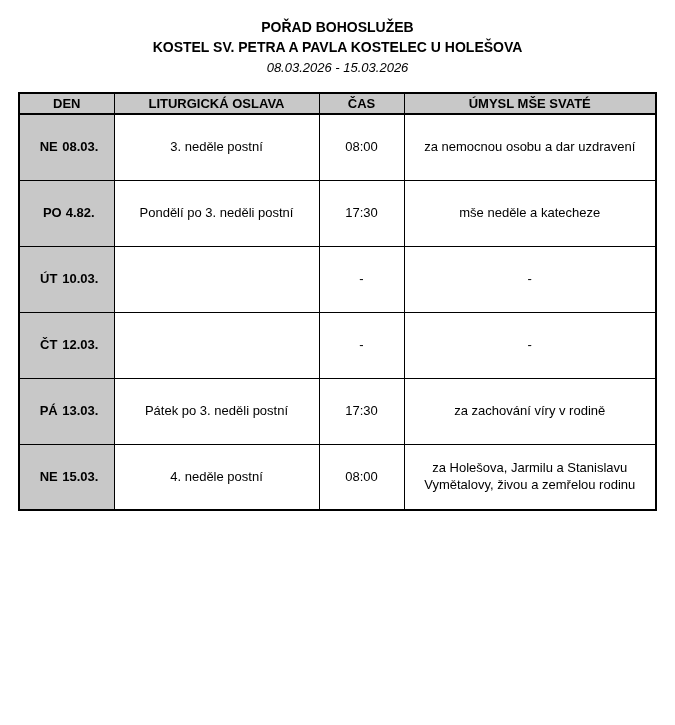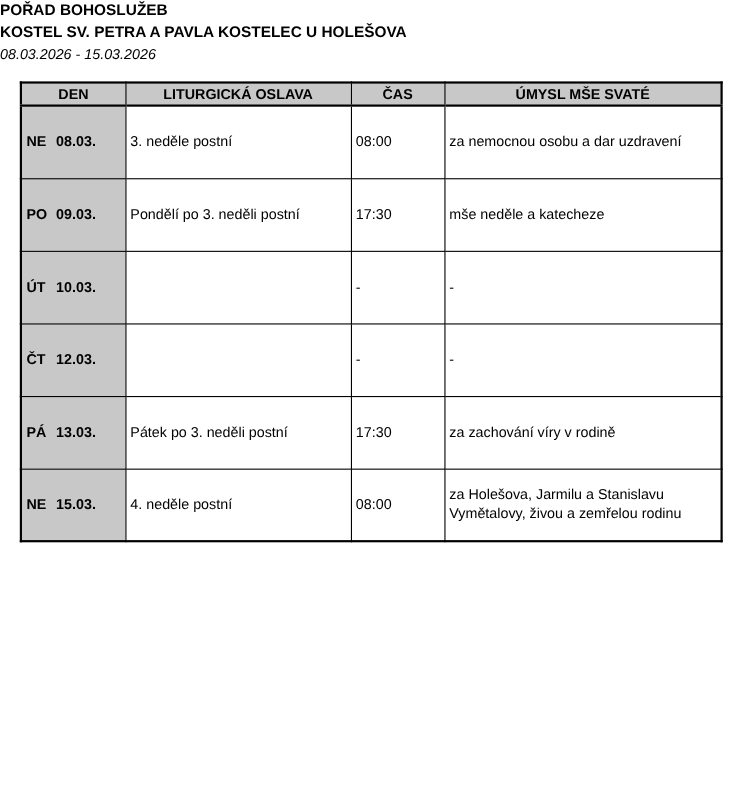--- a/index.html
+++ b/index.html
@@ -16,21 +16,22 @@
     color: #000000;
     font-family: "Liberation Sans", sans-serif;
   }
   .page {
     width: 675px;
     height: 725px;
     position: relative;
     overflow: hidden;
   }
   .doc-header {
-    padding-top: 0;
+    text-align: center;
+    padding-top: 18px;
     line-height: 1.4;
   }
   .doc-title, .doc-subtitle {
     font-weight: bold;
     font-size: 14px;
   }
   .doc-daterange {
     font-size: 13px;
     margin-top: 2px;
     font-style: italic;
@@ -50,21 +51,21 @@
   }
   table.schedule thead th {
     background: var(--header-bg);
     font-weight: bold;
     height: 20px;
     text-align: center;
     border-bottom: 2px solid var(--border-color);
   }
   table.schedule tbody td {
     height: 66px;
-    text-align: left;
+    text-align: center;
     vertical-align: middle;
     line-height: 1.3;
   }
   td.den {
     background: var(--den-bg);
     font-weight: bold;
     text-align: left;
     padding-left: 8px;
   }
   td.den .day-abbr {
@@ -113,21 +114,21 @@
       </tr>
     </thead>
     <tbody>
       <tr>
         <td class="den"><span class="day-abbr">NE</span><span>08.03.</span></td>
         <td>3. neděle postní</td>
         <td>08:00</td>
         <td>za nemocnou osobu a dar uzdravení</td>
       </tr>
       <tr>
-        <td class="den"><span class="day-abbr">PO</span><span>09.03.</span></td>
+        <td class="den"><span class="day-abbr">PO</span><span>4.82.</span></td>
         <td>Pondělí po 3. neděli postní</td>
         <td>17:30</td>
         <td>mše neděle a katecheze</td>
       </tr>
       <tr>
         <td class="den"><span class="day-abbr">ÚT</span><span>10.03.</span></td>
         <td></td>
         <td>-</td>
         <td>-</td>
       </tr>

